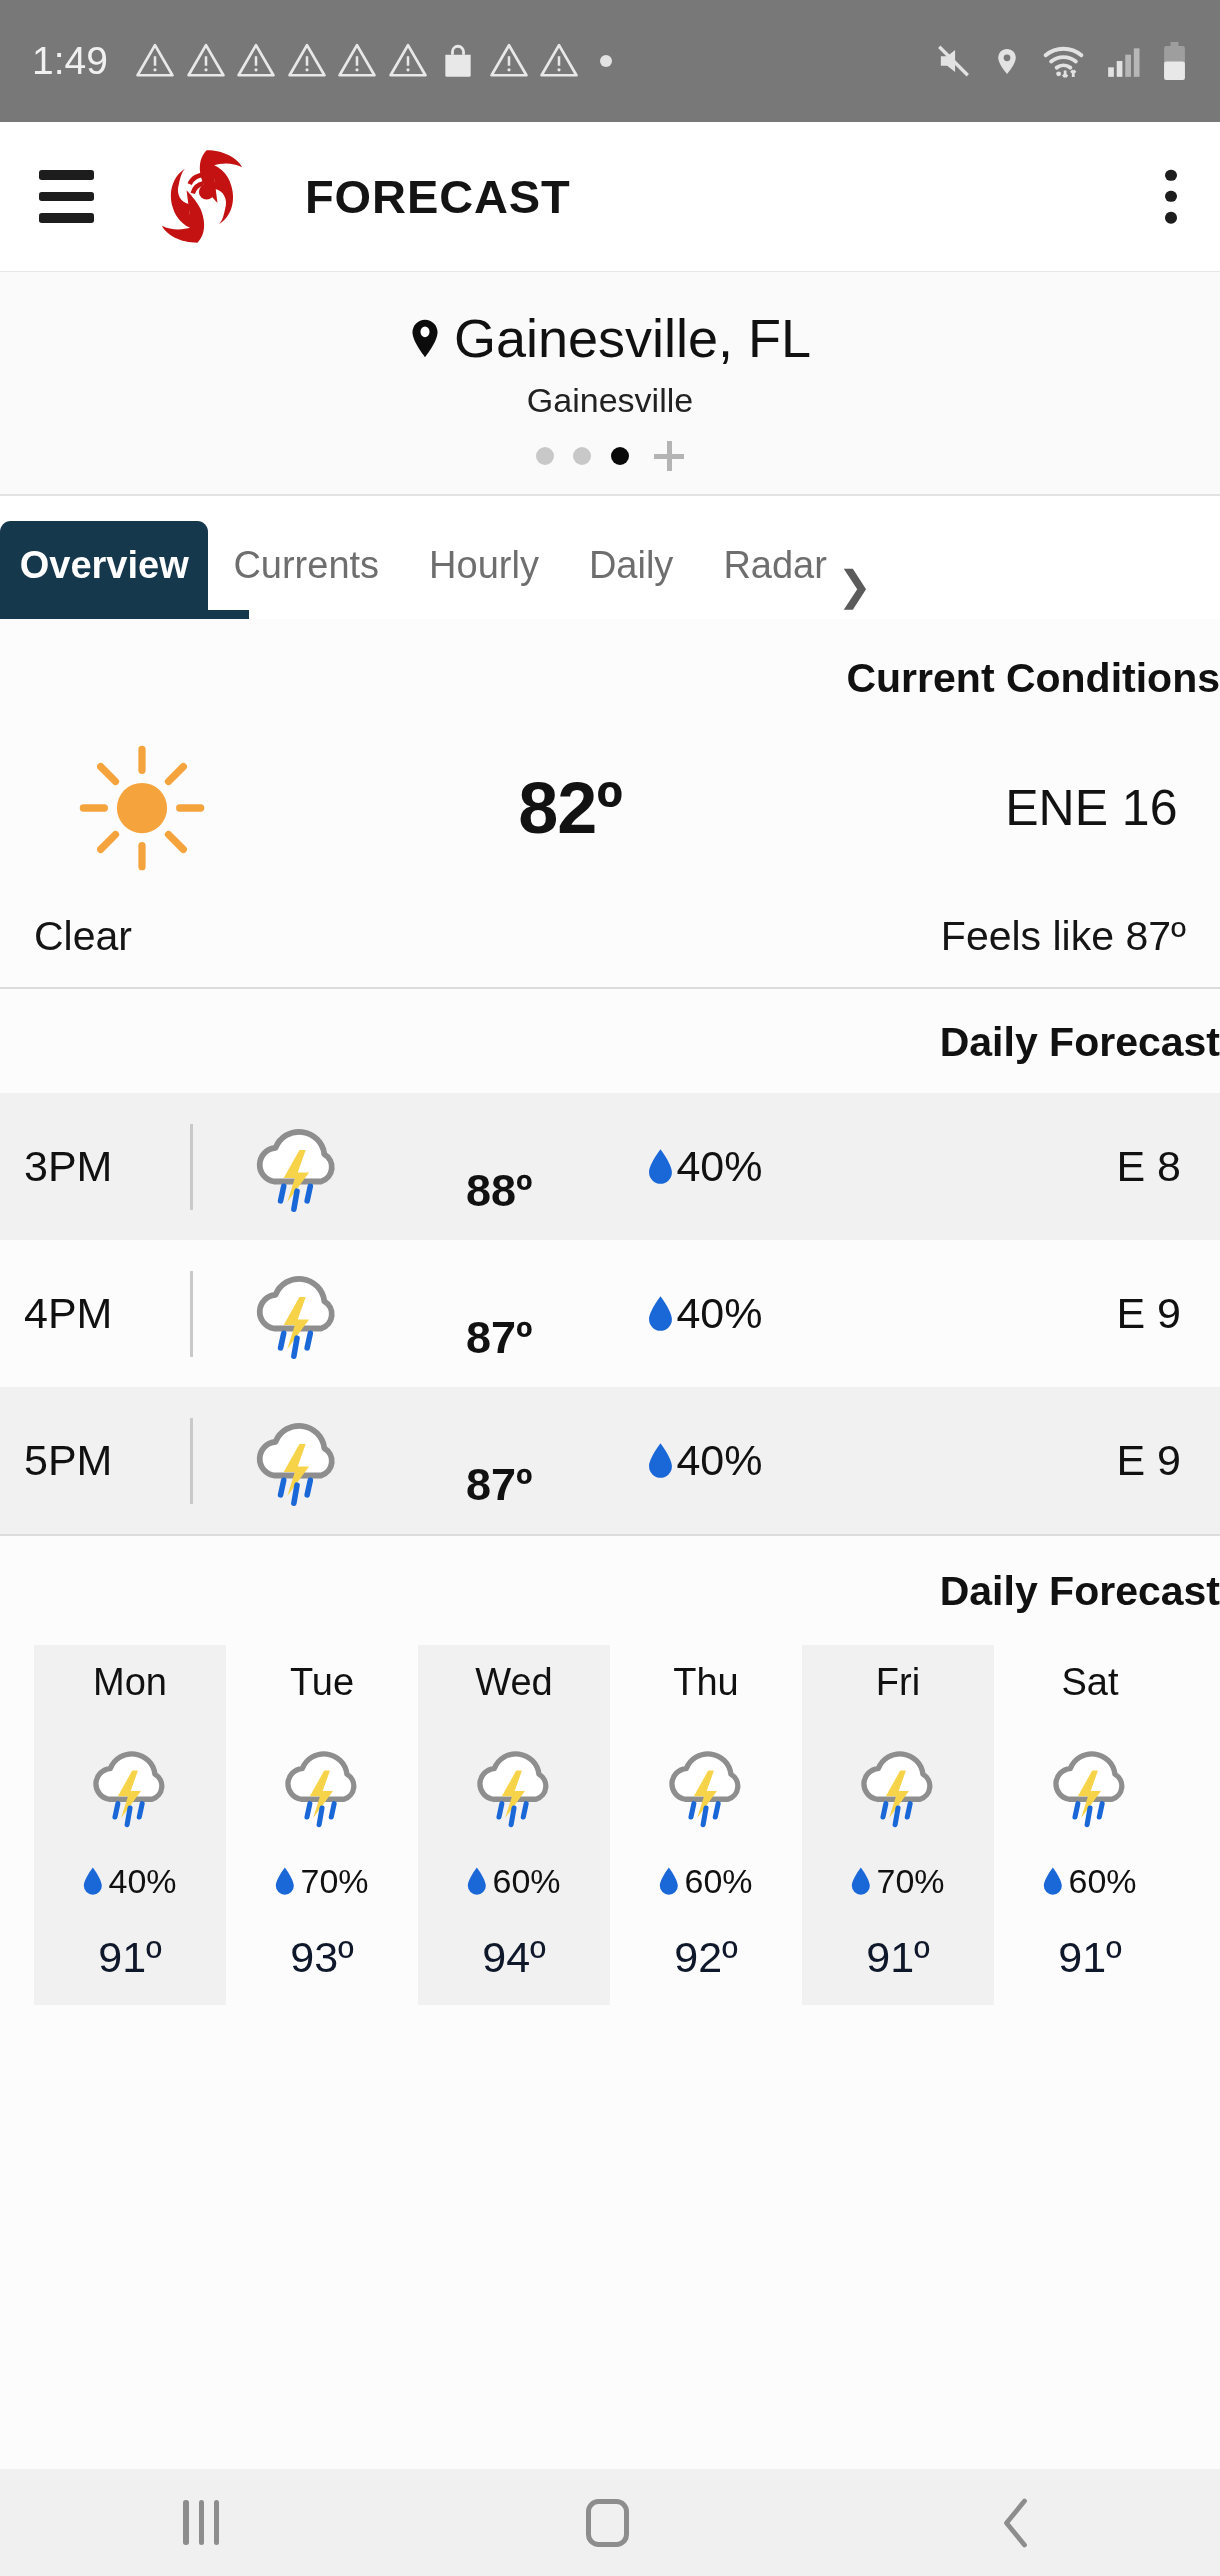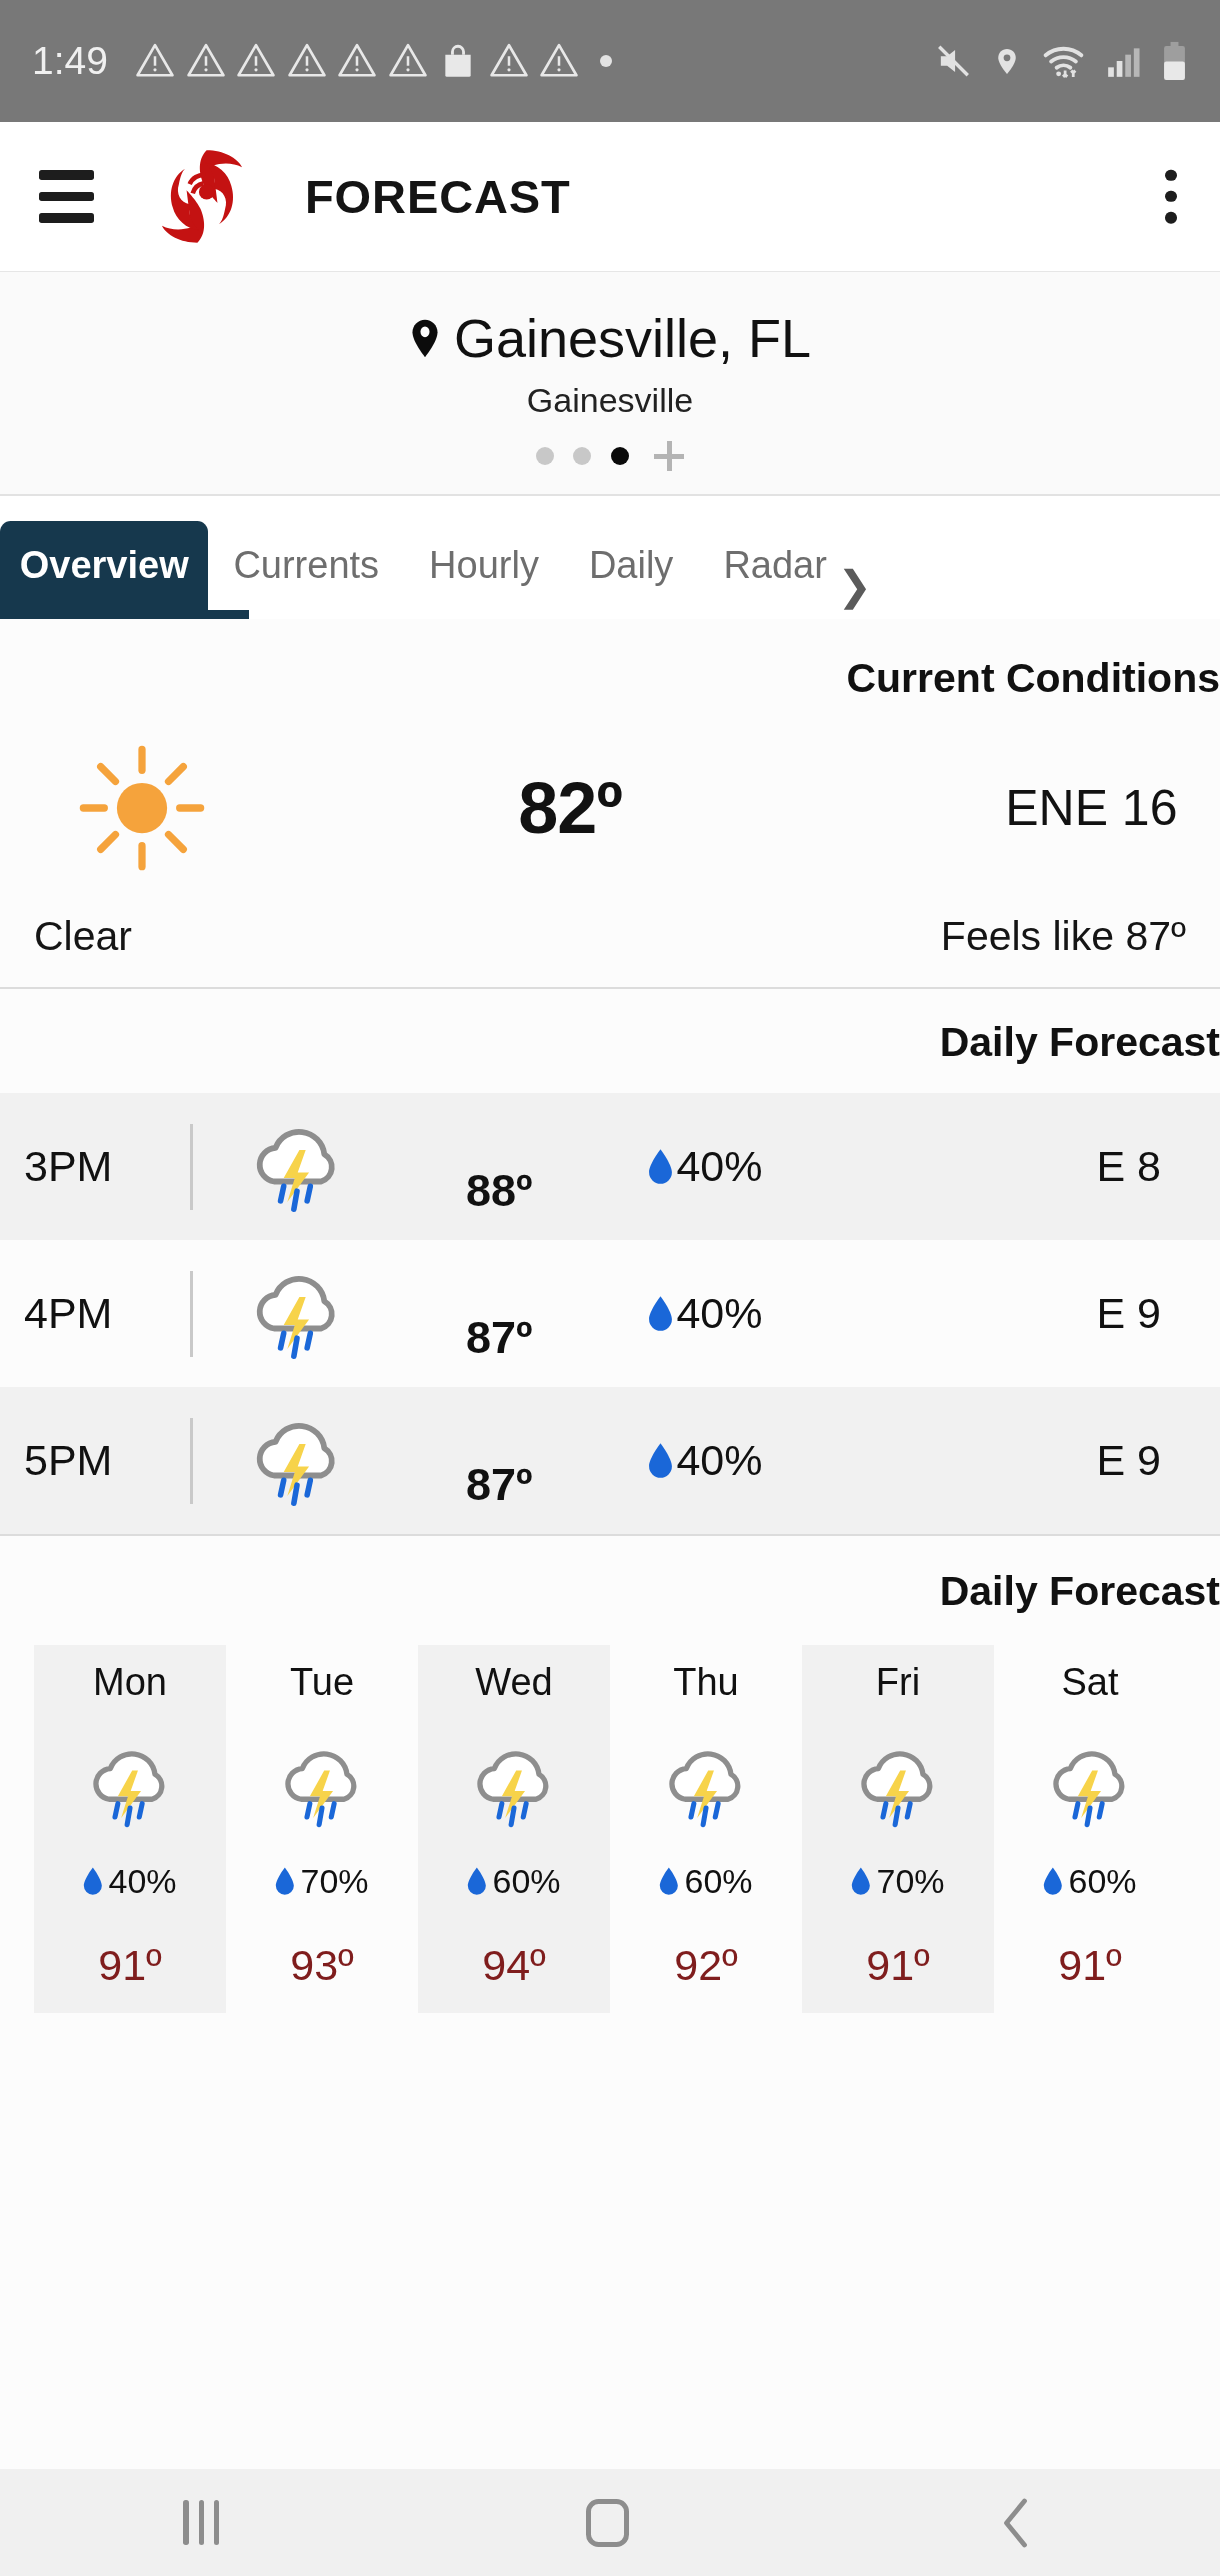--- a/index.html
+++ b/index.html
@@ -84,32 +84,32 @@
 
   .sec-hourly { background:#fcfcfc; border-bottom: 2.7px solid #dcdcdc; flex: 0 0 auto; padding-top: 30px;}
   .h-rows { margin-top: 27px; }
   .h-row { display: flex; align-items: center; height: 147px; }
   .h-row.alt { background: #f1f1f1; }
   .h-time { width: 190px; font-size: 43px; color: #111; padding-left: 24px; }
   .h-div { width: 2.7px; height: 86px; background: #c9c9c9; }
   .h-ico { width: 208px; display: flex; justify-content: center; align-items: center; }
   .h-temp { width: 197px; text-align: center; font-size: 45px; font-weight: bold; color: #111; margin-top: 48px; }
   .h-pop { width: 215px; display: flex; align-items: center; justify-content: center; font-size: 43px; color: #111; }
-  .h-wind { flex: 1 1 auto; text-align: right; padding-right: 59px; font-size: 43px; color: #111; }
+  .h-wind { flex: 1 1 auto; text-align: right; padding-right: 39px; font-size: 43px; color: #111; }
   .drop { width: 25px; height: 36px; margin-right: 3.6px; flex: 0 0 auto; }
 
   .sec-daily { background:#fcfcfc; flex: 1 1 auto; padding-top: 32px; }
   .d-grid { display: flex; margin-top: 30px; padding: 0 34px; }
   .d-col { flex: 1 1 0; text-align: center; padding: 16px 0 23px; }
   .d-col.alt { background: #f1f1f1; }
   .d-day { font-size: 38px; color: #111; }
   .d-ico { margin: 29px 0 23px; display: flex; justify-content: center; }
   .d-pop { font-size: 34px; color: #111; display: flex; align-items: center; justify-content: center; gap: 1.8px; }
   .d-pop .drop { width: 19.7px; height: 29px; }
-  .d-temp { font-size: 43px; color: #7f1d1d; margin-top: 40px; text-align: center; }
+  .d-temp { font-size: 43px; color: #0f172a; margin-top: 32px; text-align: center; }
 
   
   .navbar {
     height: 107px; background: #f0f0f0; display: flex; align-items: center;
     justify-content: space-around; flex: 0 0 auto;
   }
   .nav-recents { display: flex; gap: 9.8px; }
   .nav-recents i { width: 5.4px; height: 45px; background: #8d8d8d; border-radius: 2.7px; display: block; }
   .nav-home { width: 43px; height: 48px; border: 5.4px solid #8d8d8d; border-radius: 12.5px; }
 </style>

